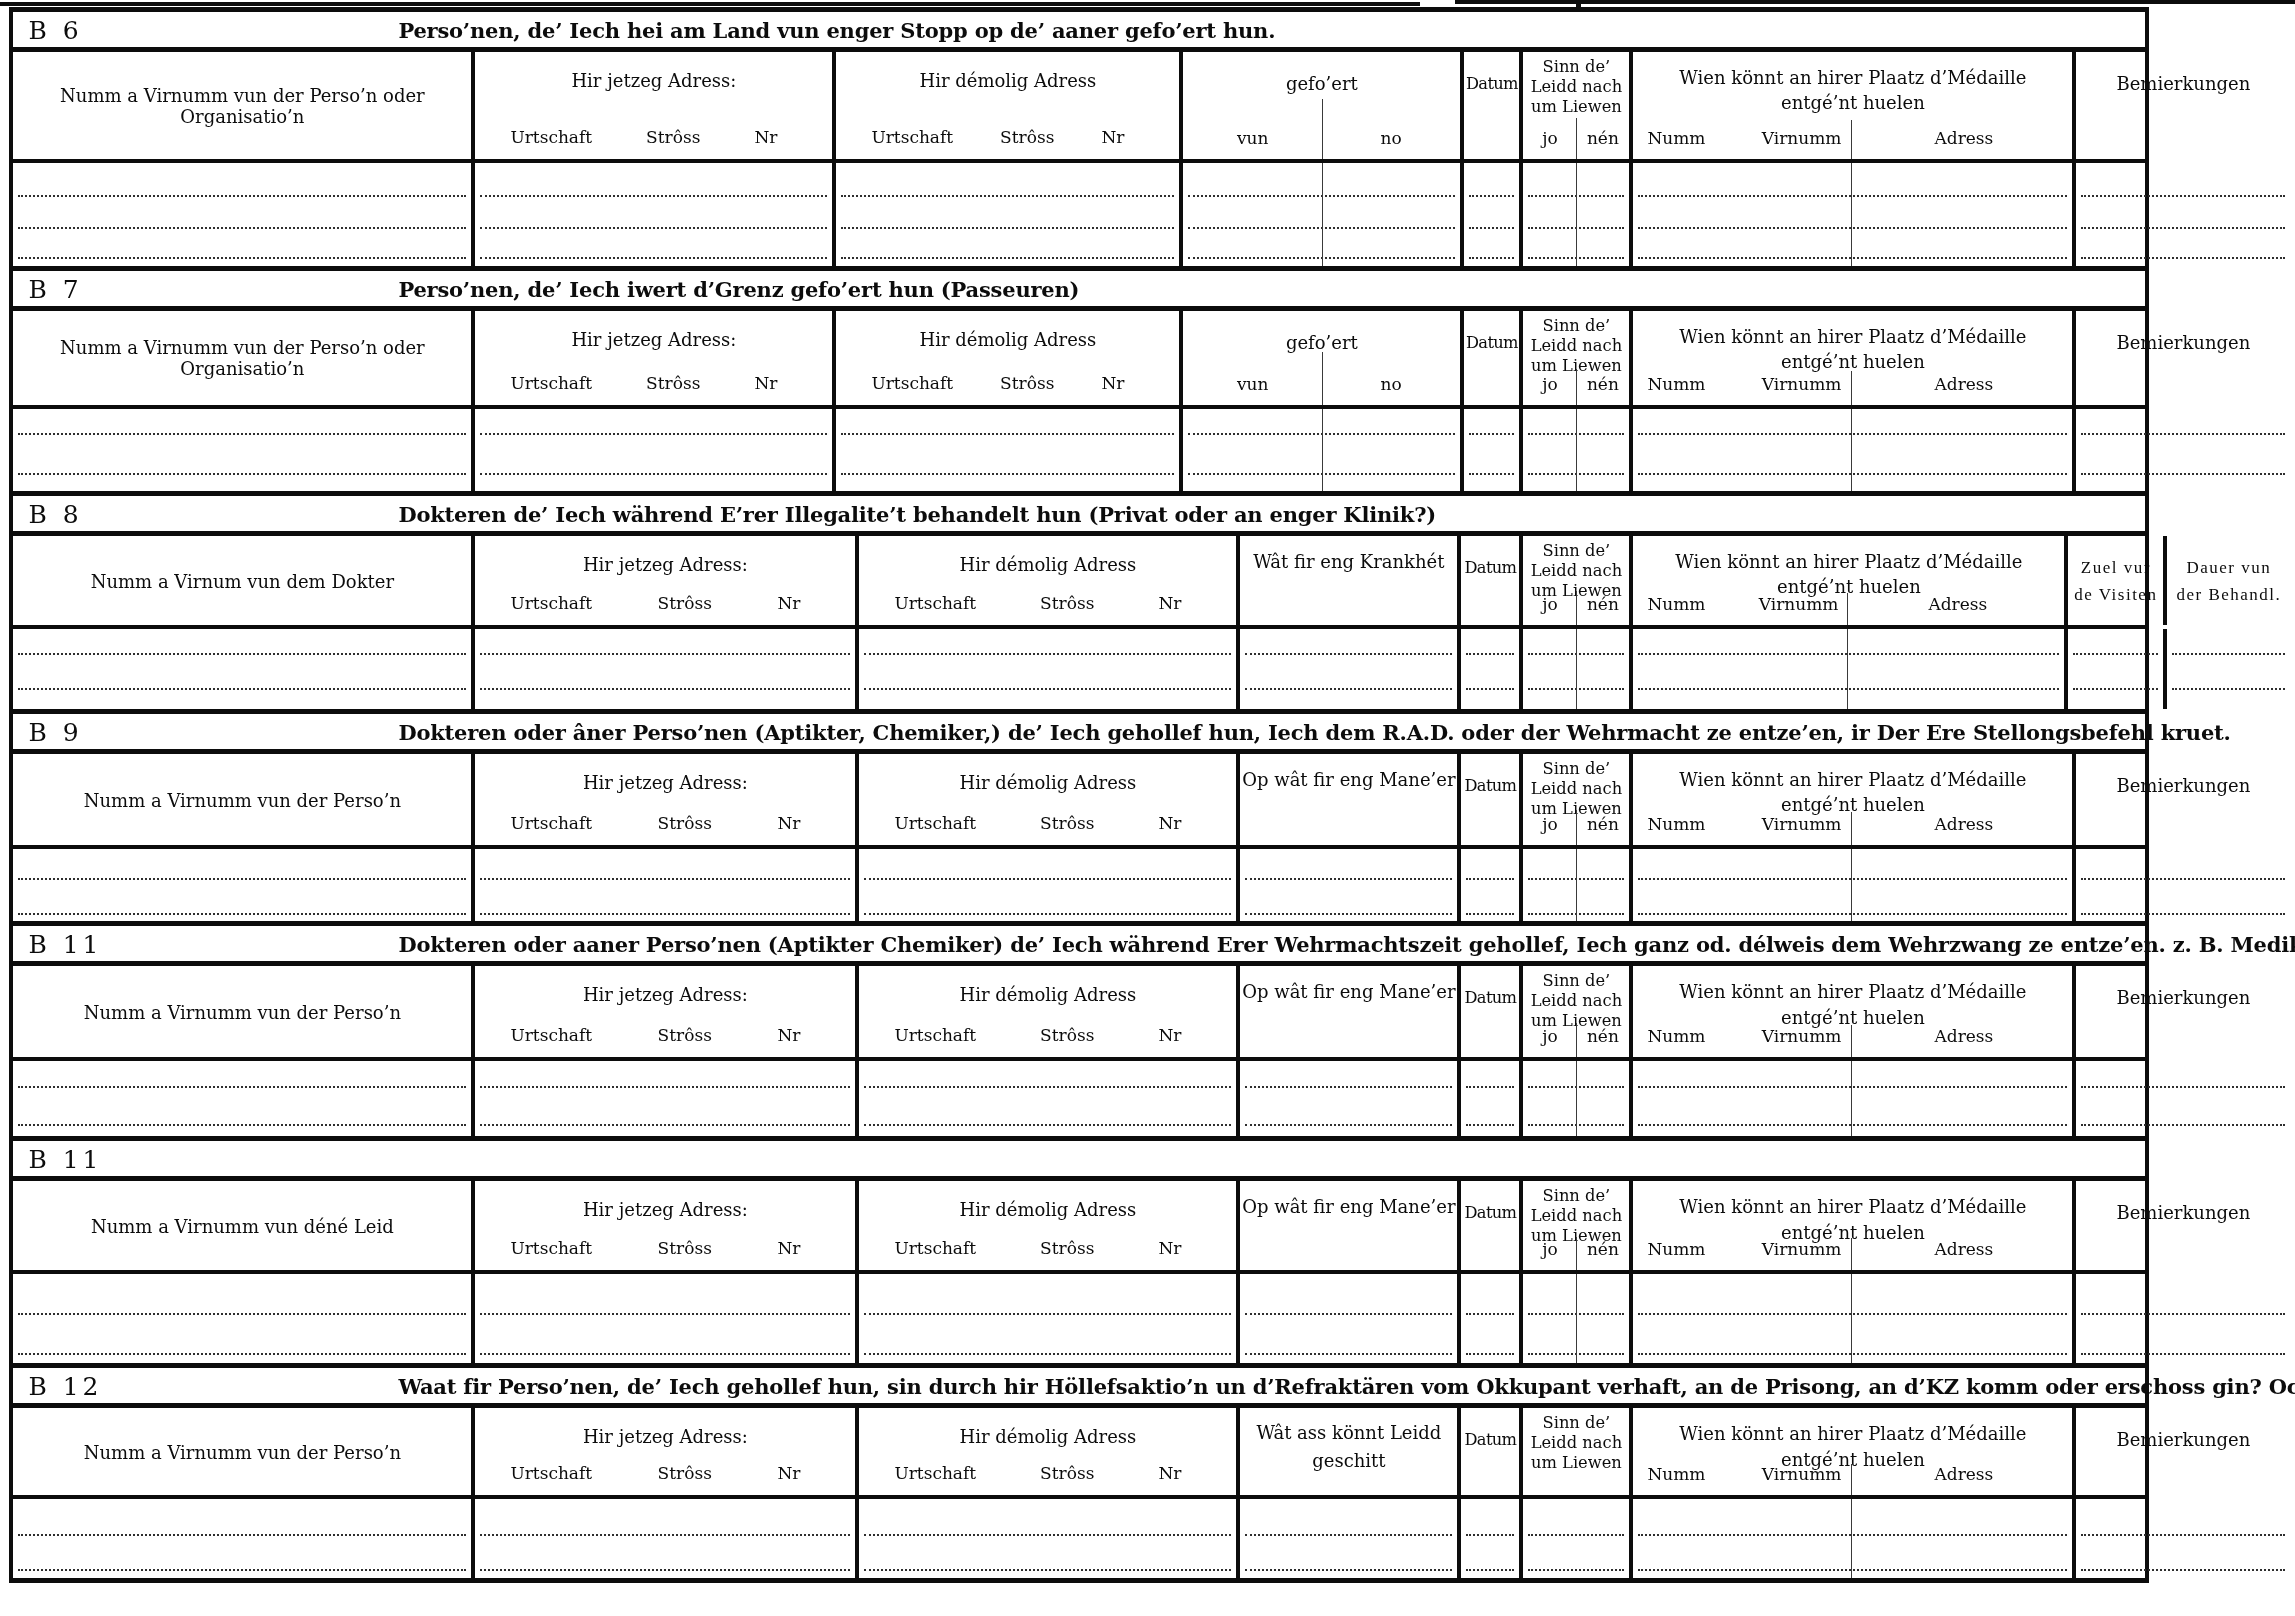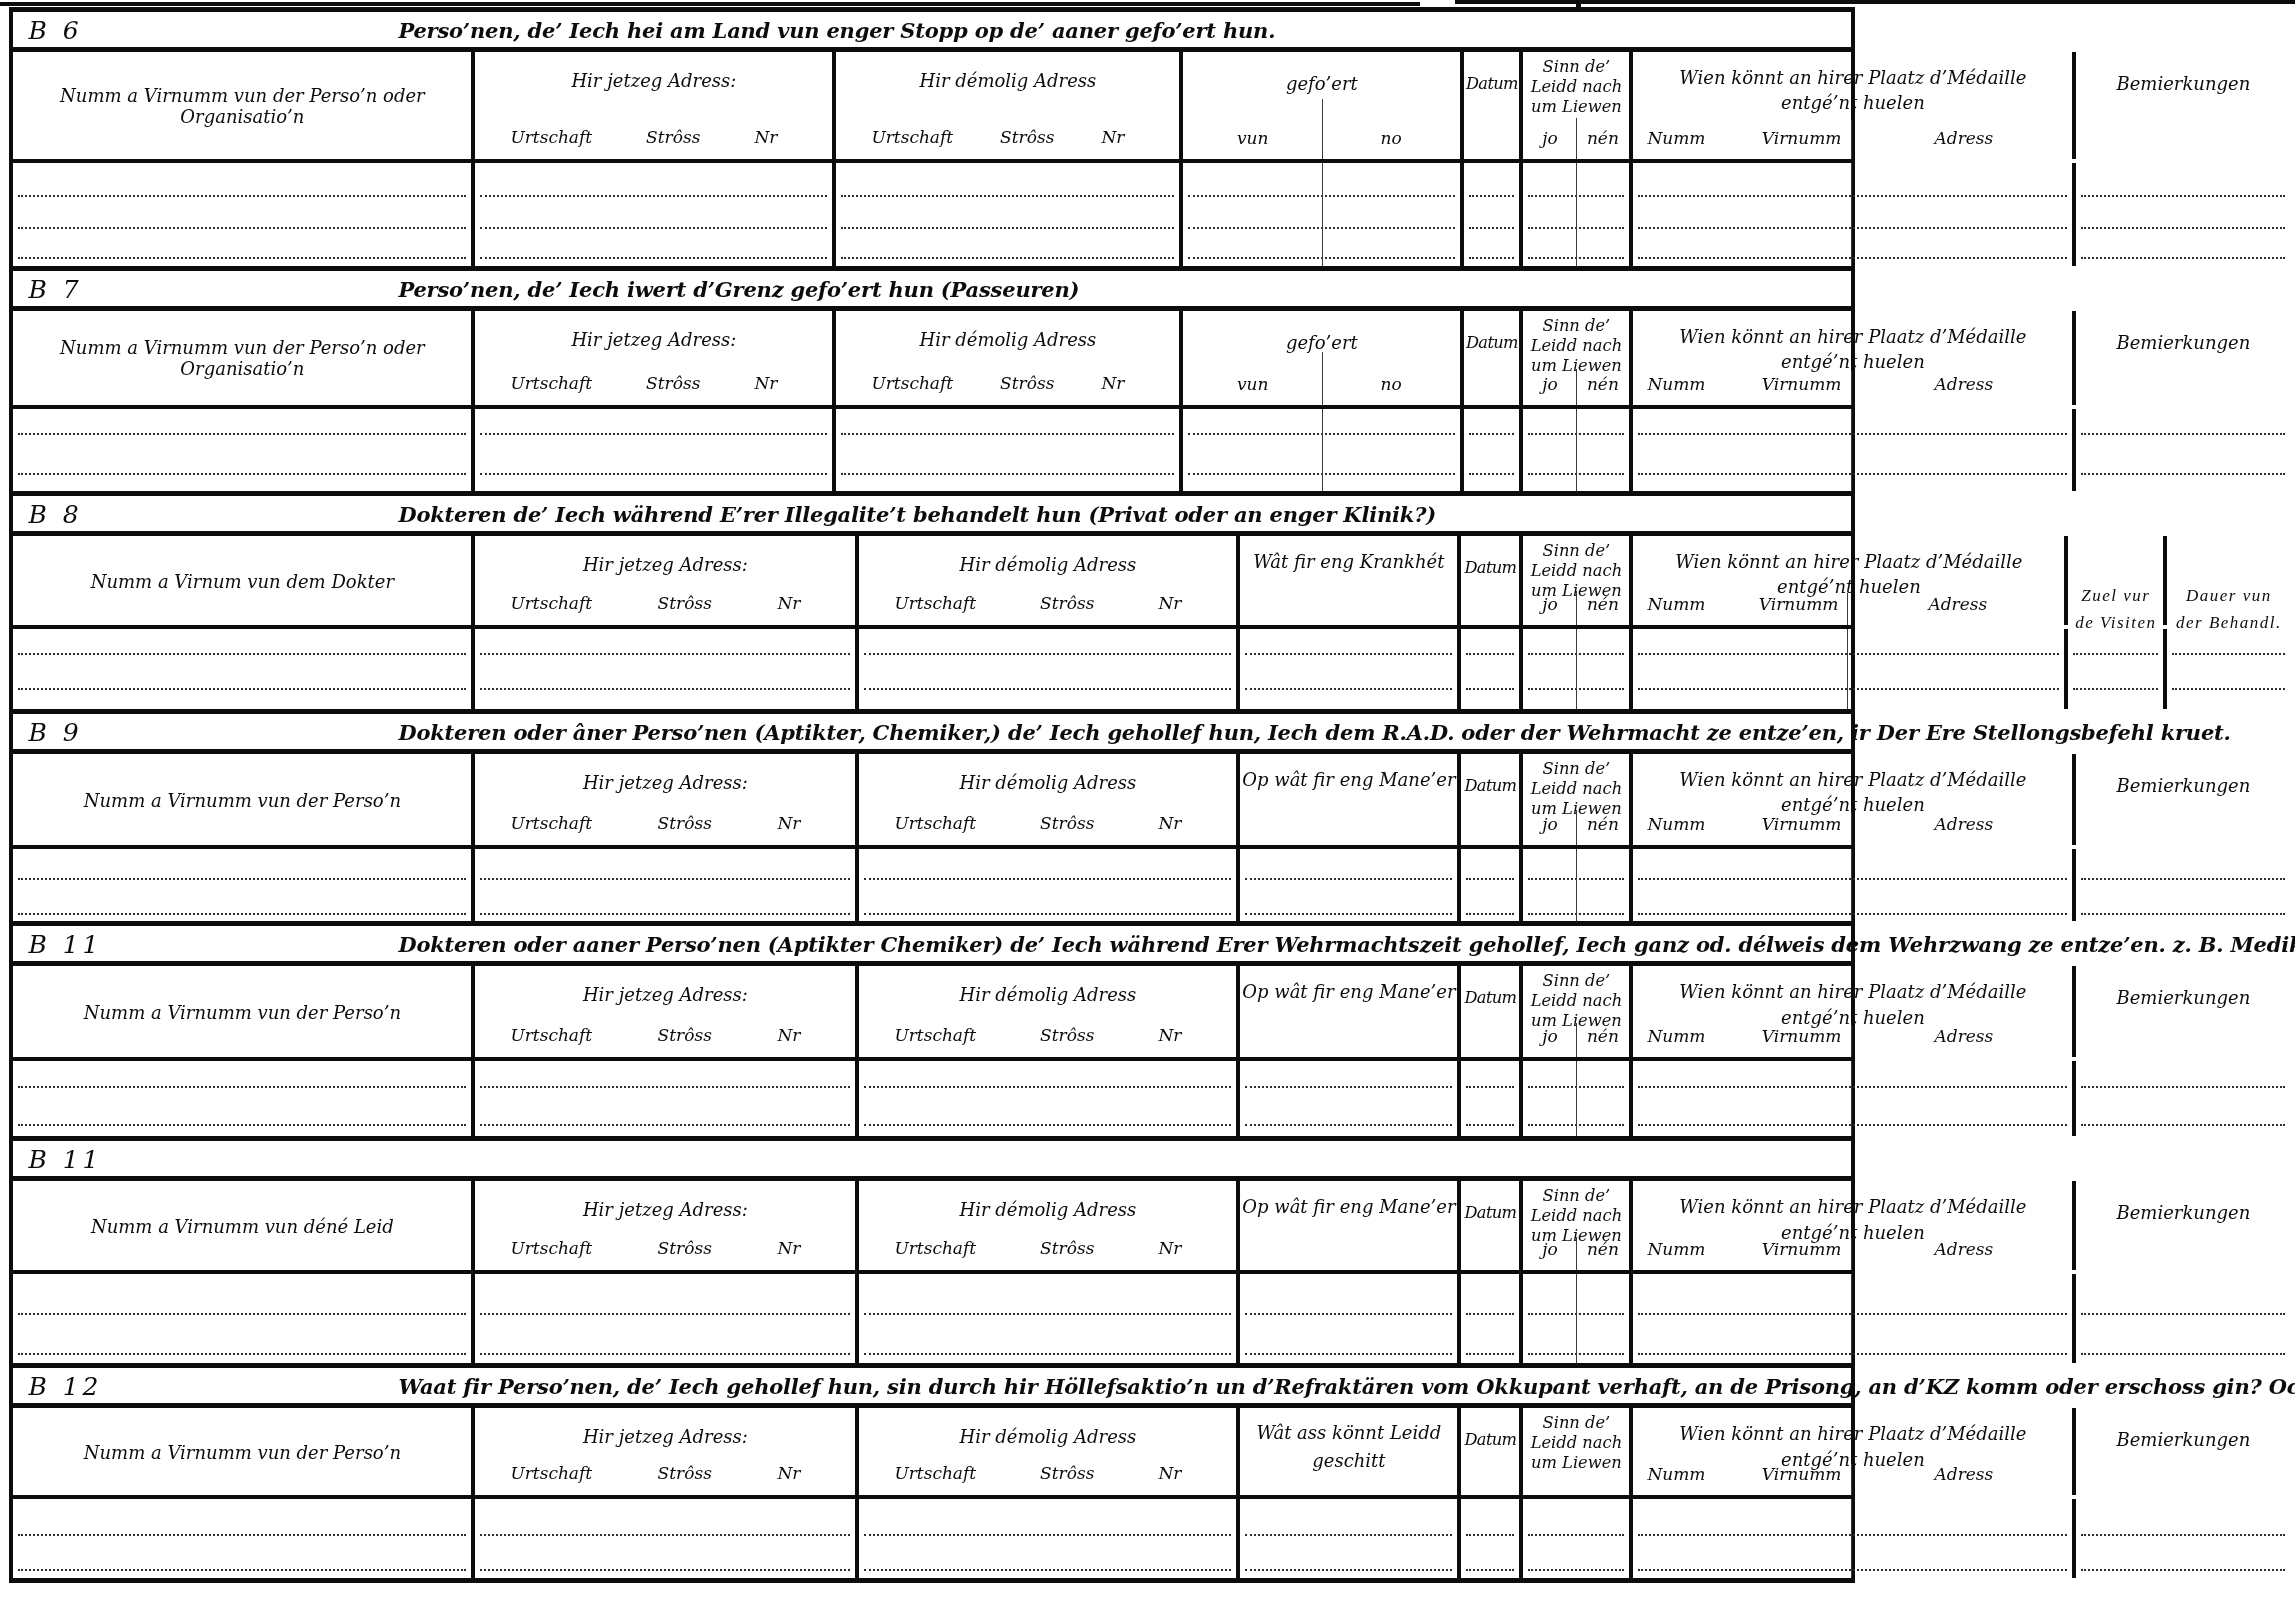--- a/index.html
+++ b/index.html
@@ -10,26 +10,25 @@
     font-family: "DejaVu Serif", serif;
     color: #0c0c0c;
   }
   
   .artifact { position: absolute; background: #0c0c0c; }
   #art1 { left: 0; top: 2px; width: 1420px; height: 4.4px; }
   #art2 { left: 1455px; top: 0; width: 840px; height: 3.5px; }
   #art3 { left: 1576px; top: 0; width: 5px; height: 17px; }
 
   #form-root {
-    position: absolute; left: 9.4px; top: 7px; width: 1846px;
+    position: absolute; left: 9.4px; top: 7px; width: 2140px;
     border-left: 4.4px solid #0c0c0c;
     border-right: 4.4px solid #0c0c0c;
     border-bottom: 5.4px solid #0c0c0c;
     background: #fff;
-    font-style: italic;
   }
   .sec { border-top: 5px solid #0c0c0c; }
 
   .title-row { position: relative; display: block; }
   .code {
     position: absolute; left: 15px; top: 50%; transform: translateY(-50%);
     font-size: 25px; letter-spacing: 4px; white-space: nowrap;
   }
   .stitle {
     position: absolute; left: 385px; top: 50%; transform: translateY(-50%);
@@ -55,21 +54,21 @@
   .k-medaille .subs { bottom: 11px; padding: 0 6px; }
   .k-medaille .subs .sub0 { flex: 0 0 24%; text-align: left; padding-left: 8px; }
   .k-medaille .subs .sub1 { flex: 0 0 28%; text-align: center; }
   .k-medaille .subs .sub2 { flex: 1; text-align: center; }
   .hc-bemierkungen .hlabel { top: 21px; }
   .k-topline .hlabel { top: 15px; }
   .k-stack .hlabel { top: 44%; transform: translateY(-50%); line-height: 1.55; }
   .k-stack-spaced { font-family: "Liberation Serif", serif; }
   .k-stack-spaced .hlabel {
     top: 50%; transform: translateY(-50%);
-    line-height: 1.6; font-size: 17px; letter-spacing: 1.5px; margin-top: 28px;
+    line-height: 1.6; font-size: 17px; letter-spacing: 1.5px;
   }
 
   .vline { position: absolute; width: 1px; background: #3a3a3a; }
   .hc-gefoert .vline { left: 50%; top: 44%; bottom: 0; }
   .hc-sinn .vline { left: 50%; top: 62%; bottom: 0; }
   .k-medaille .vline { left: 49.5%; top: 64%; bottom: 0; }
 
   .body { border-top: 4.4px solid #0c0c0c; }
   .brow { display: flex; position: relative; }
   .bc { position: relative; flex: 0 0 auto; }

